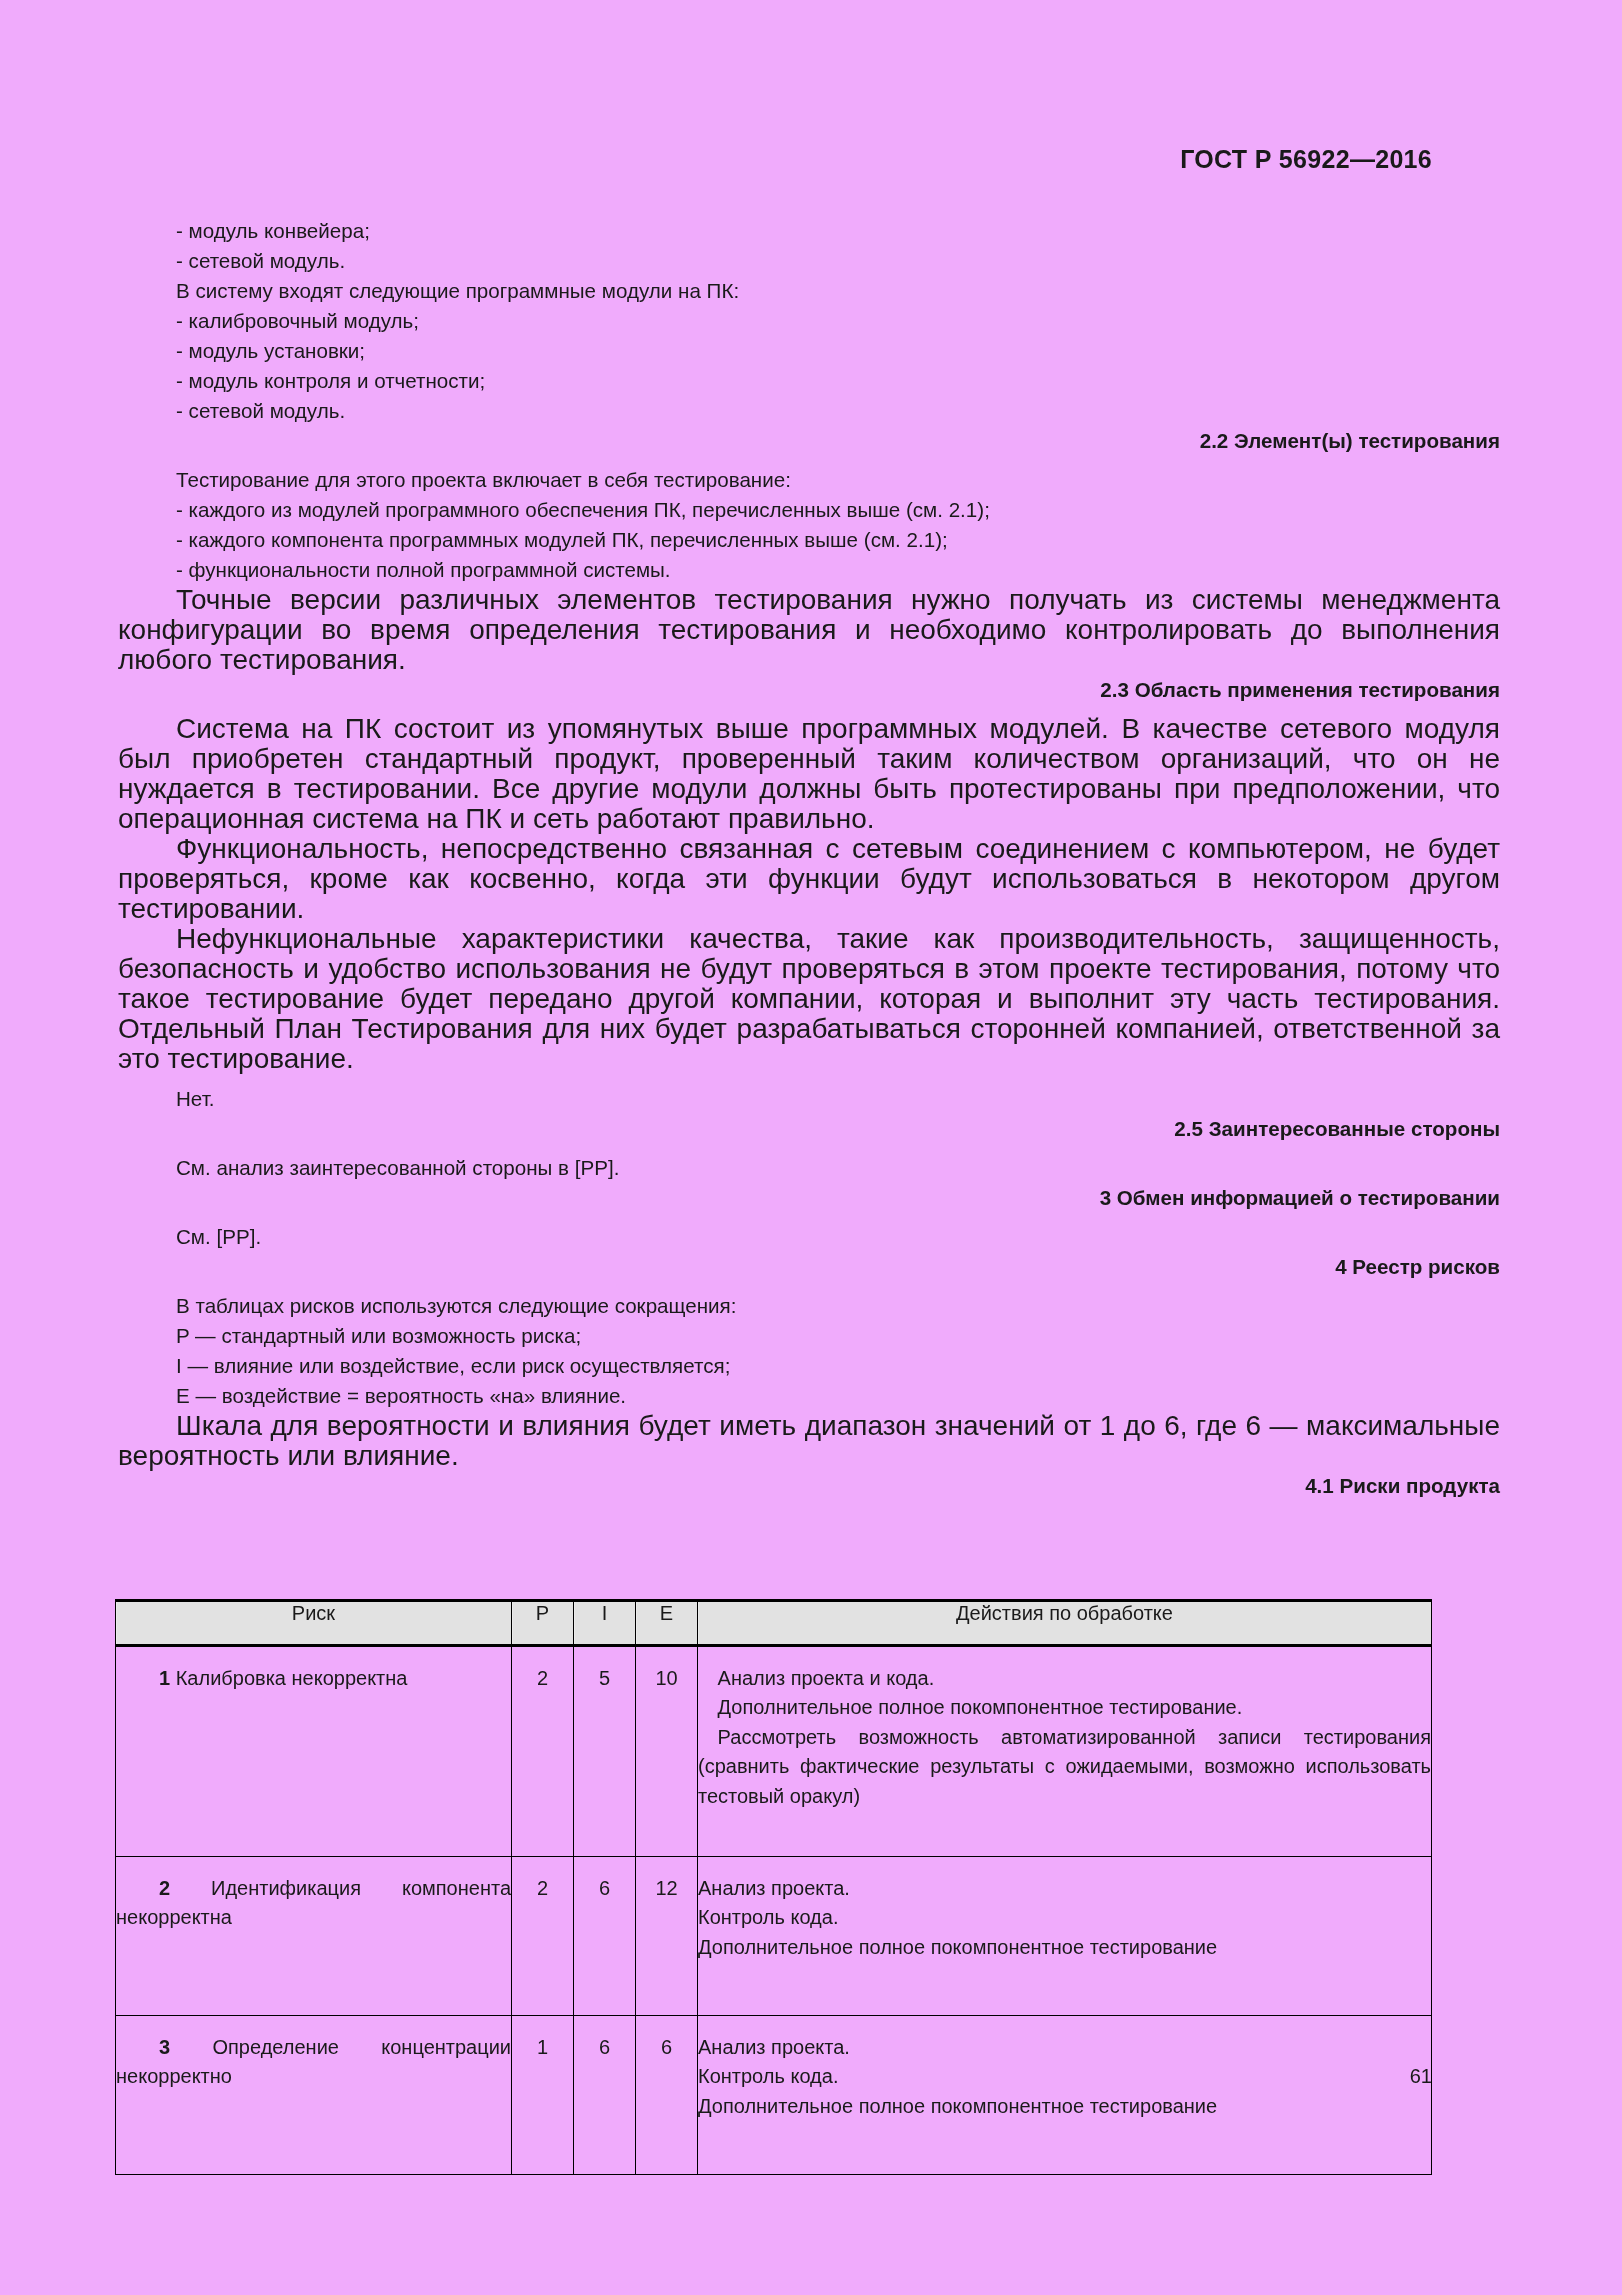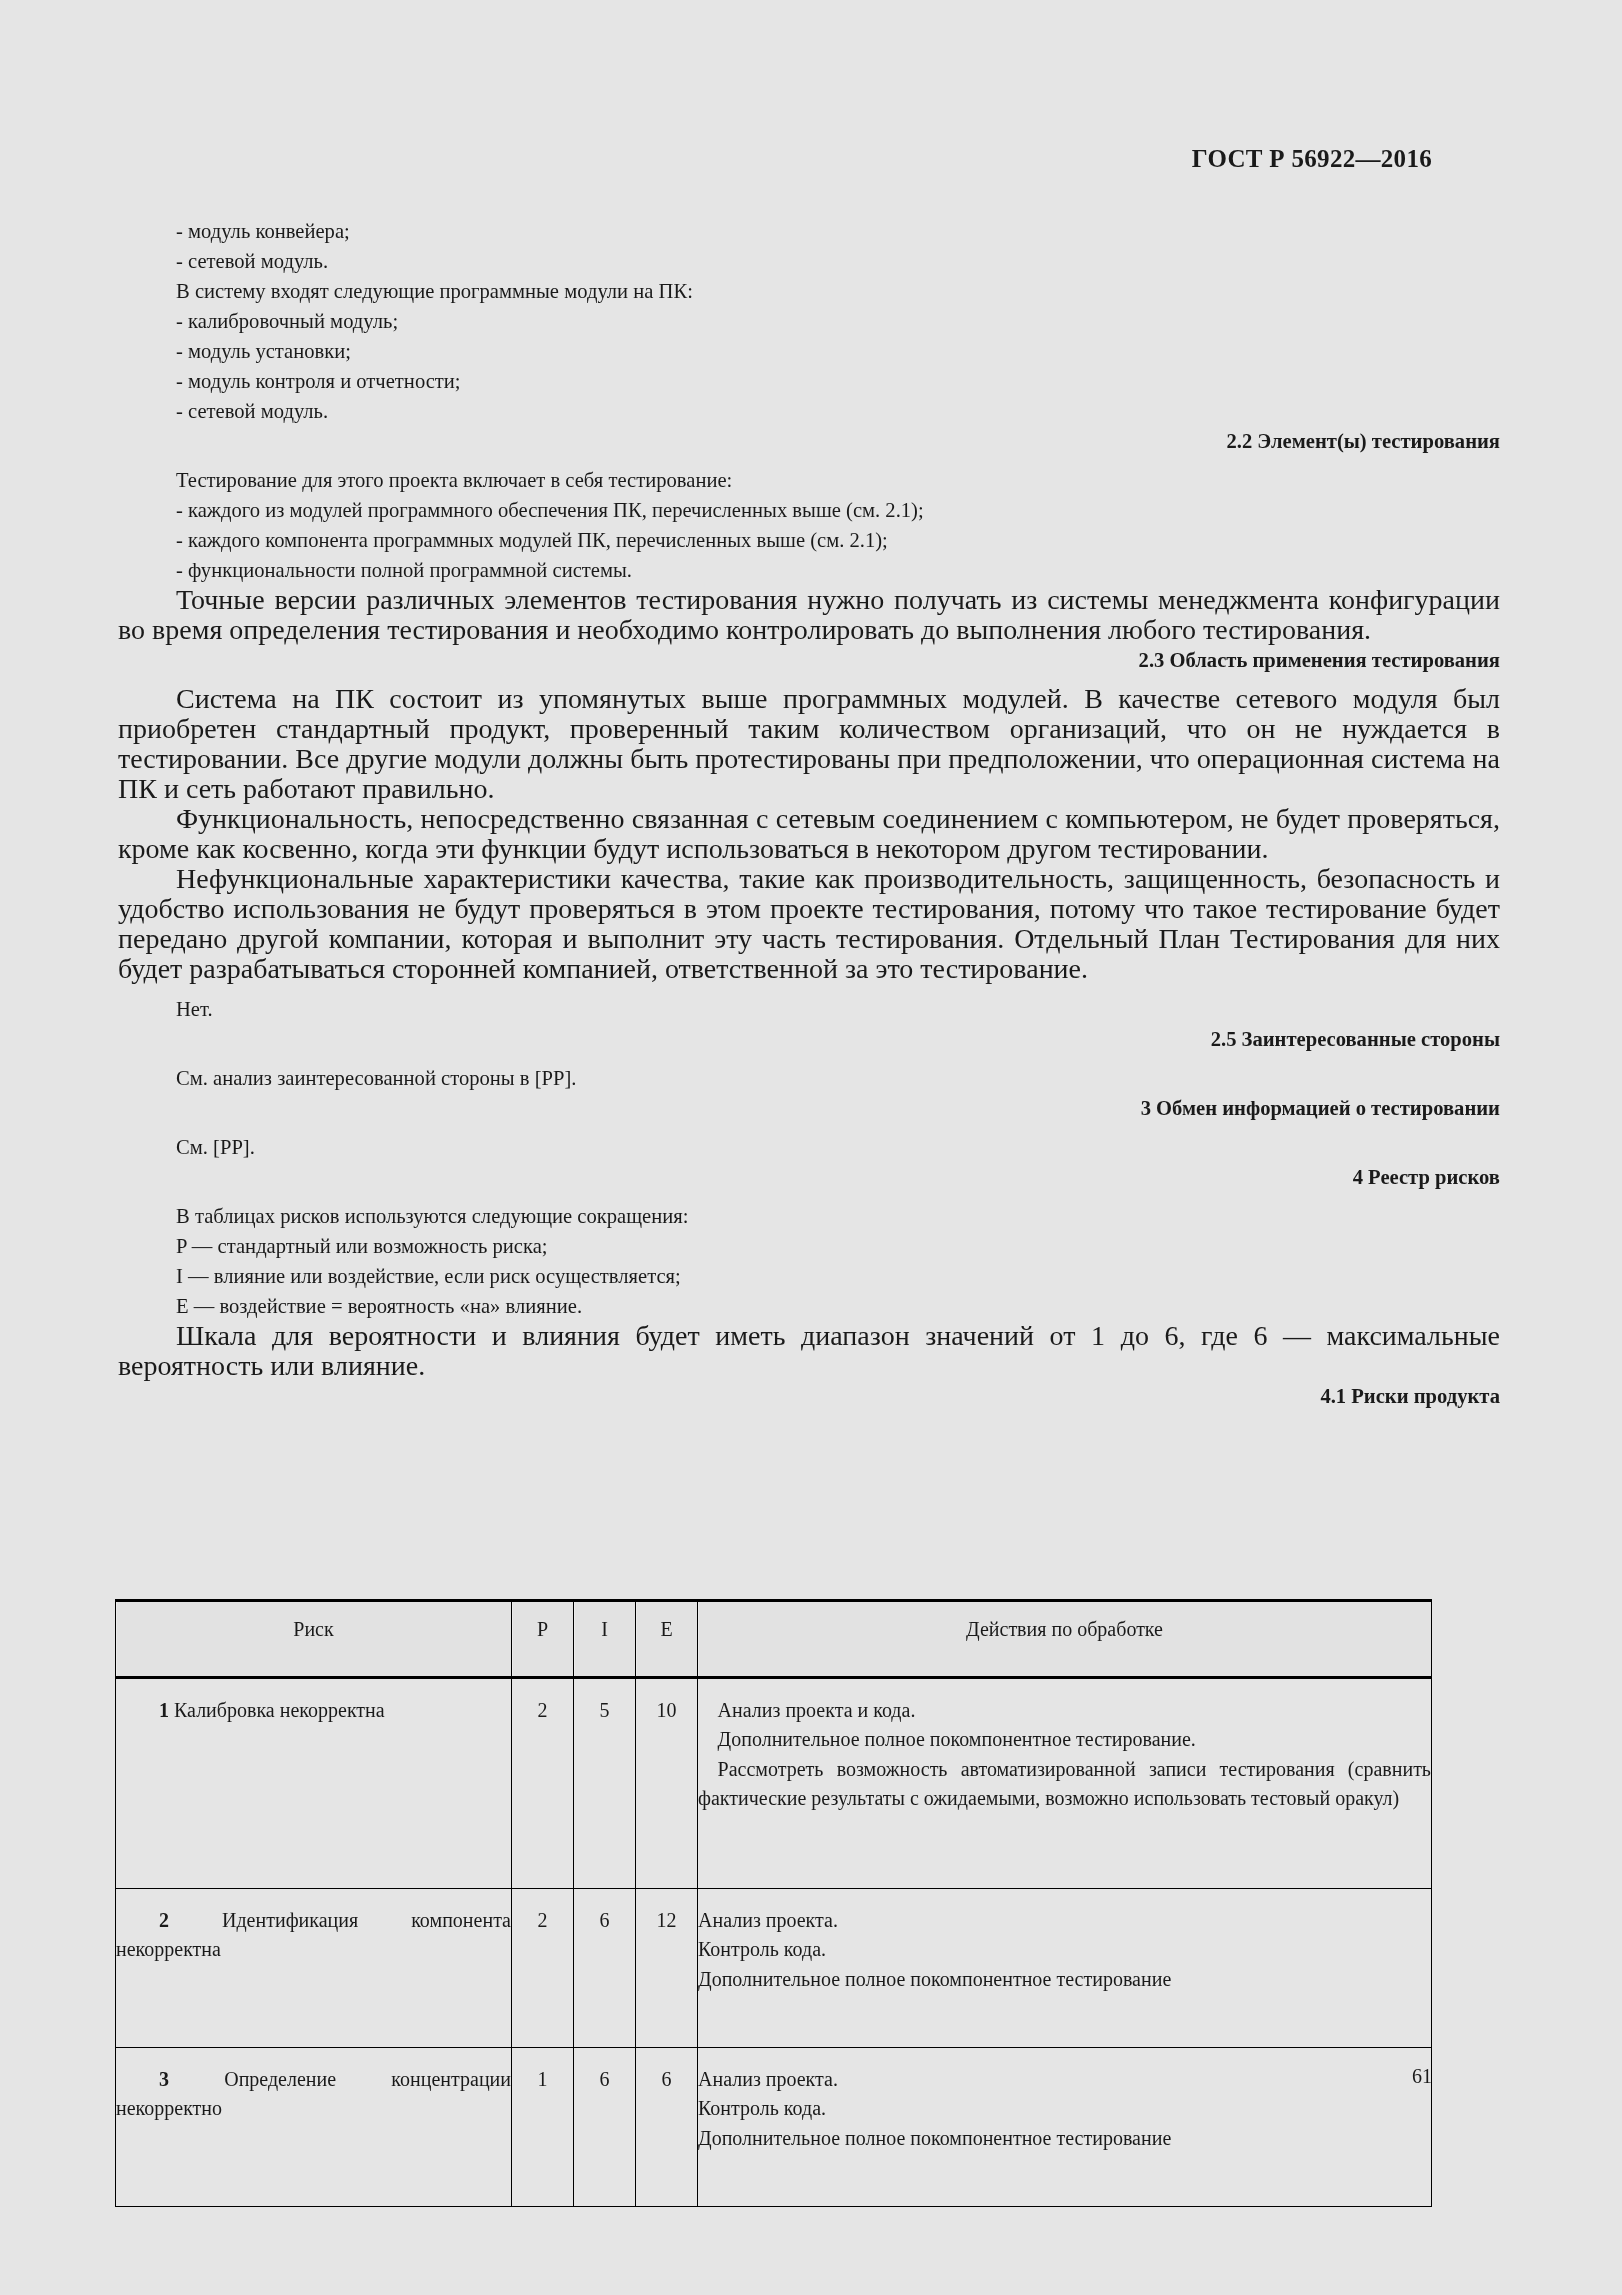--- a/index.html
+++ b/index.html
@@ -12,22 +12,21 @@
     height: 2295px;
     font-family: "Liberation Sans", sans-serif;
     color: #1a1a1a;
     position: relative;
     overflow: hidden;
   }
 
   .page {
     position: absolute;
     inset: 0;
-    background: #e5e5e5;
-    font-family: Liberation Serif, serif;
+    background: #f0abfc;
   }
 
   
   .doc-header {
     position: absolute;
     top: 145px;
     right: 191px;
     font-size: 25px;
     font-weight: bold;
     letter-spacing: 0.3px;
@@ -82,21 +81,21 @@
   table.risks {
     border-collapse: collapse;
     width: 100%;
     table-layout: fixed;
     font-size: 20px;
   }
   table.risks th,
   table.risks td {
     border: 1.3px solid #000000;
     vertical-align: top;
-    padding: 16px;
+    padding: 0;
   }
   table.risks thead th {
     
     background-color: #c9c9c9;
     background-image:
       repeating-linear-gradient(0deg,
         rgba(255,255,255,0.55) 0px, rgba(255,255,255,0.55) 0.7px,
         rgba(0,0,0,0.0) 0.7px, rgba(0,0,0,0.0) 2px),
       repeating-linear-gradient(90deg,
         rgba(255,255,255,0.5) 0px, rgba(255,255,255,0.5) 0.7px,

